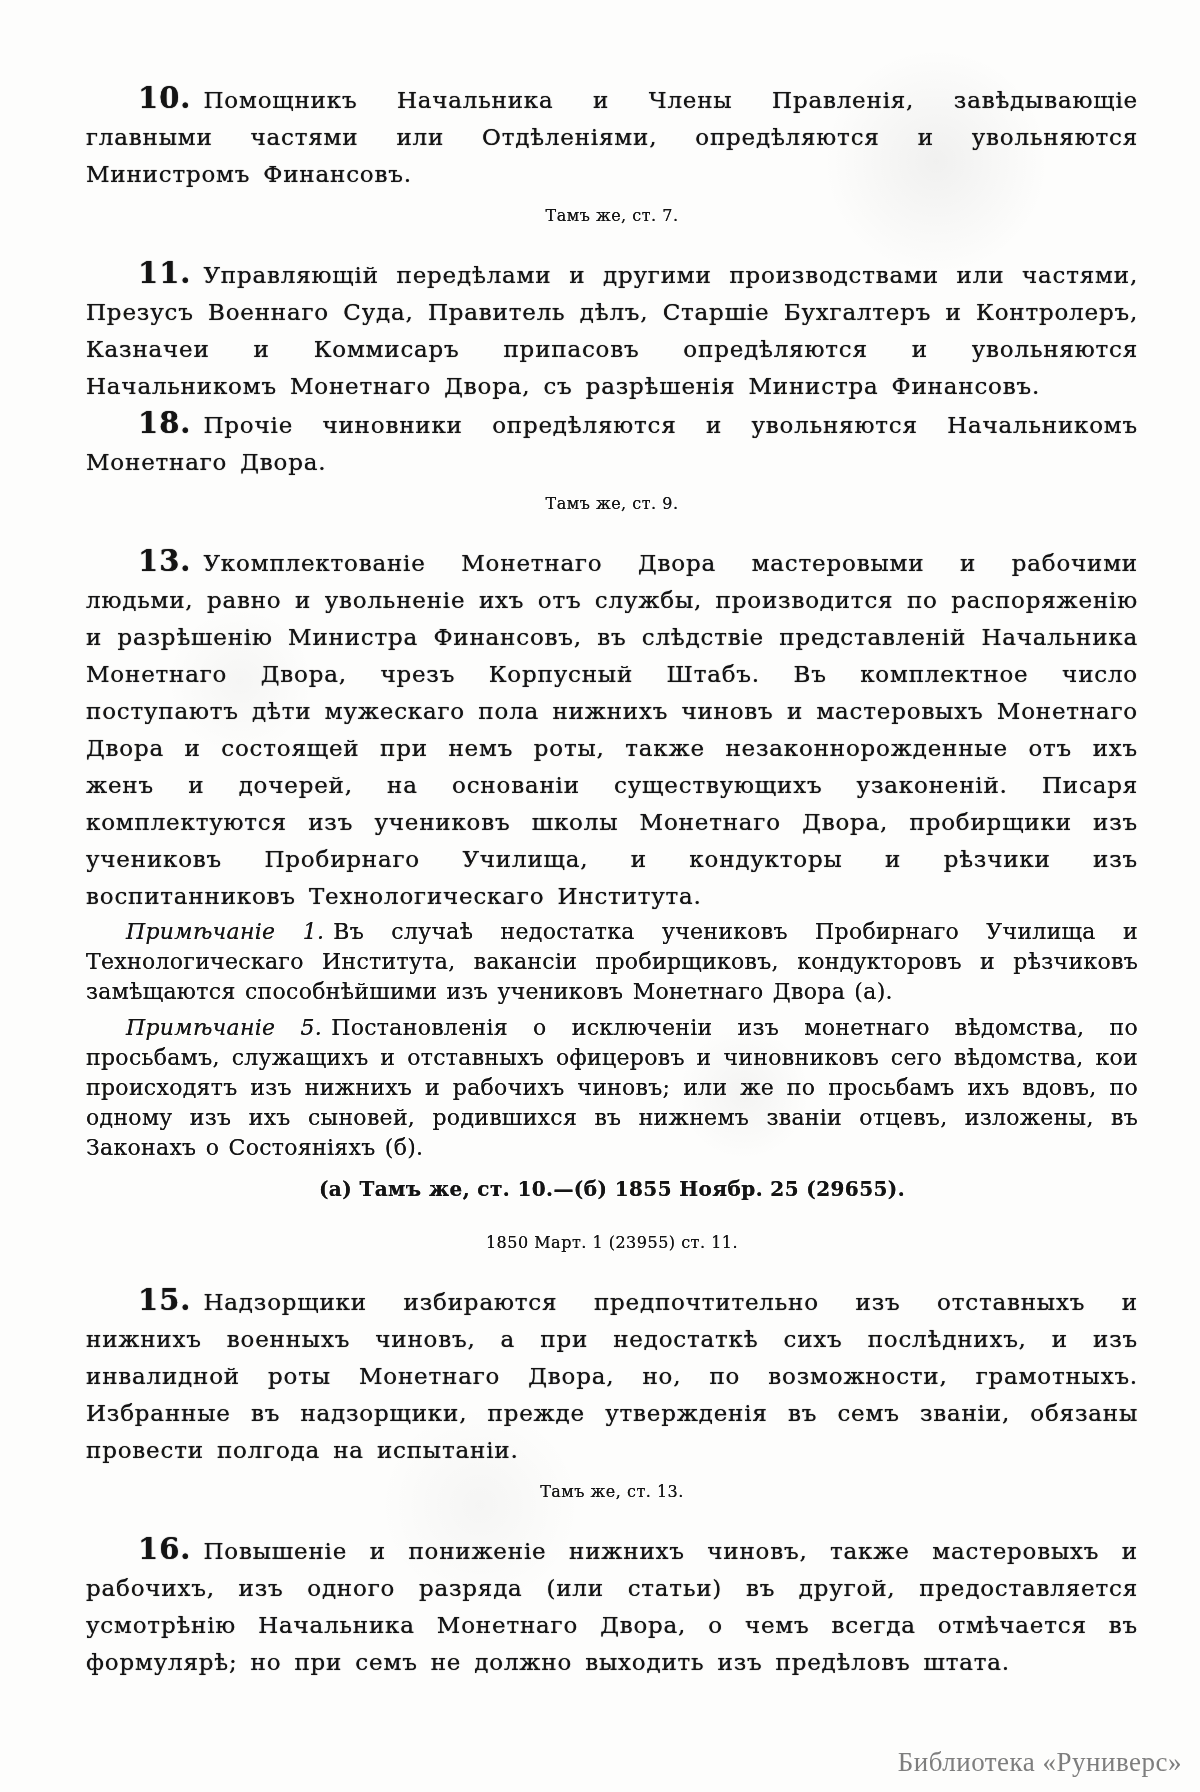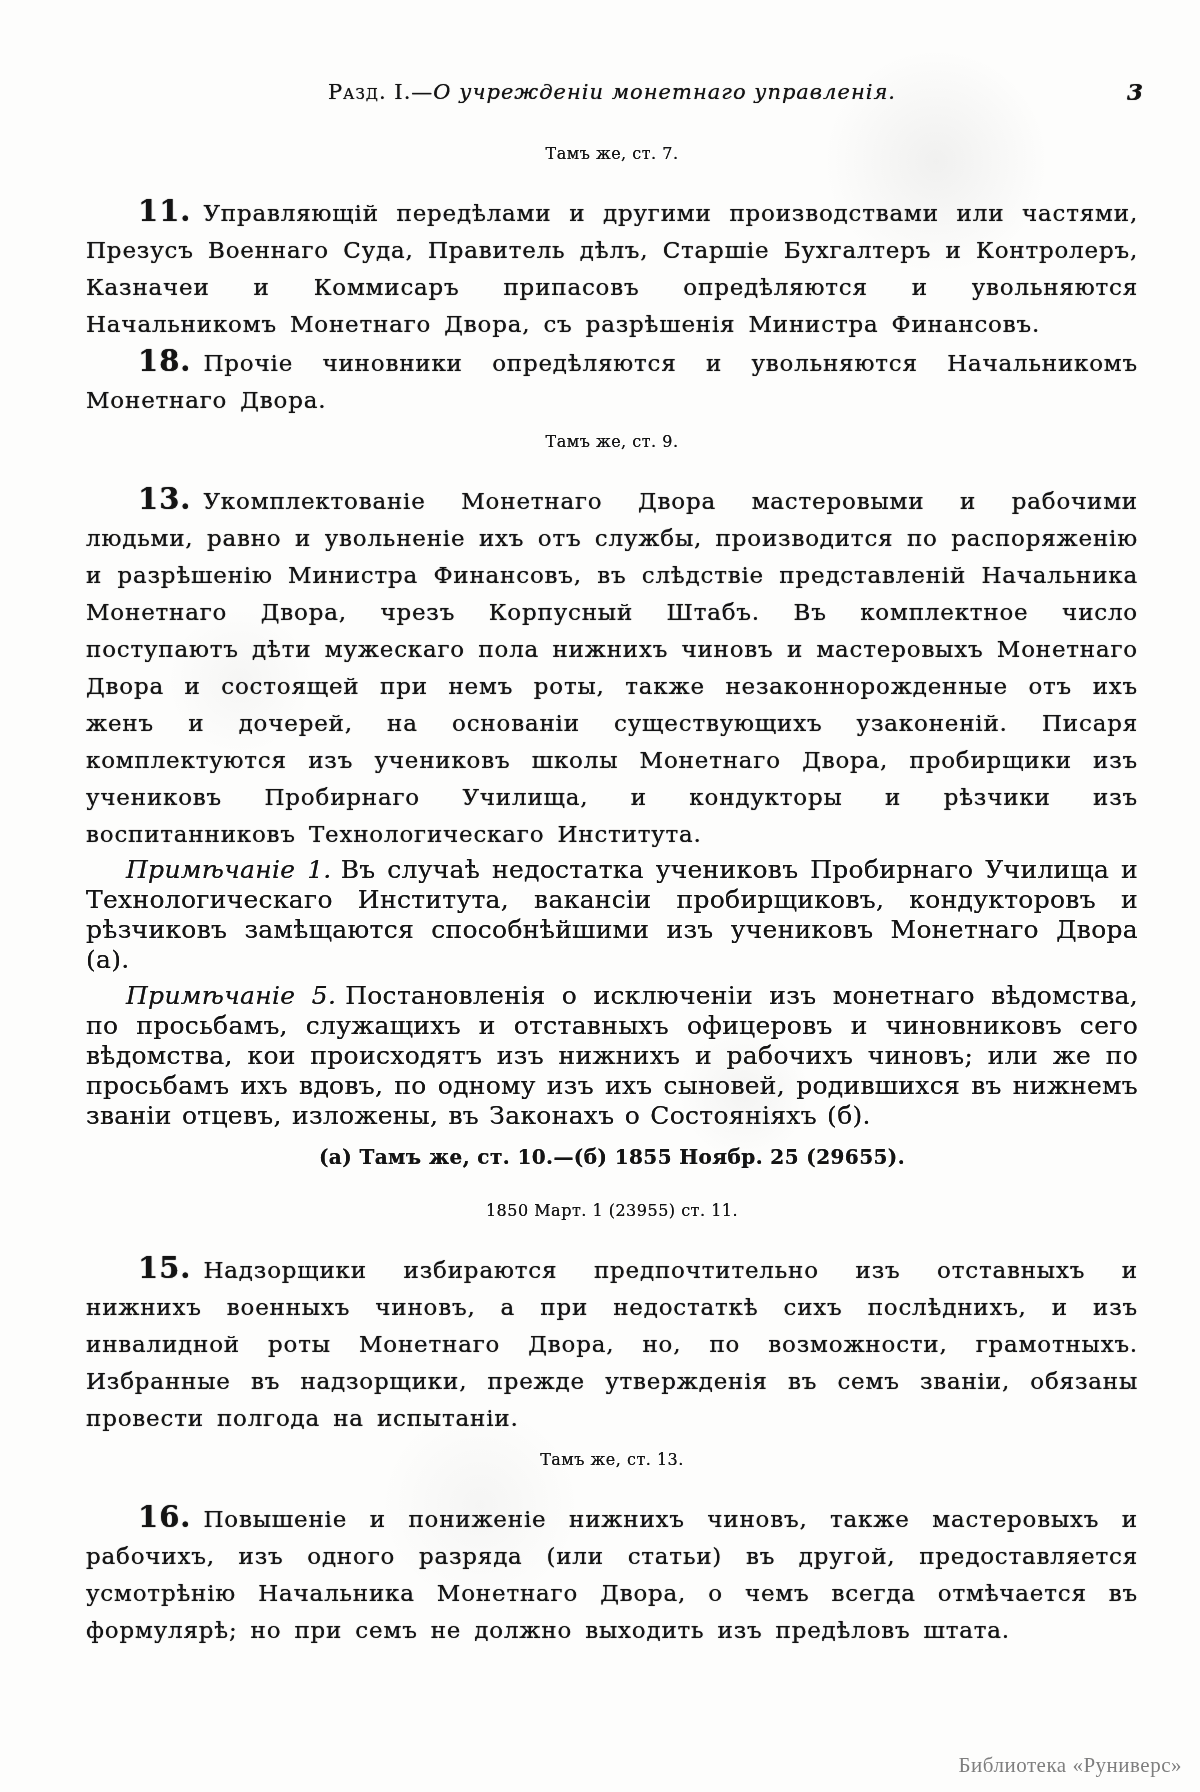--- a/index.html
+++ b/index.html
@@ -59,41 +59,41 @@
   .citation {
     text-align:center;
     font-weight:normal;
     font-size:16px;
     letter-spacing:0.5px;
     margin:13px 0 30px 0;
     text-shadow:0 0 0.5px rgba(0,0,0,0.8);
   }
   .note {
     text-align:justify;
-    font-size:25px;
+    font-size:22px;
     line-height:30px;
     letter-spacing:0.3px;
     word-spacing:2px;
     margin:2px 0 6px 0;
     text-indent:40px;
     text-shadow:0 0 0.6px rgba(0,0,0,0.8);
   }
   .note-lead { font-style:italic; margin-right:9px; }
   .footnote {
     text-align:center;
     font-weight:bold;
     font-size:20px;
     letter-spacing:0.4px;
     margin:14px 0 32px 0;
     text-shadow:0 0 0.5px rgba(0,0,0,0.8);
   }
   .watermark {
     position:absolute;
     right:18px; bottom:14px;
-    font-size:21px;
+    font-size:27px;
     color:#7e7e7e;
     letter-spacing:0.5px;
     font-family:"Liberation Serif","DejaVu Serif",serif;
   }
   
   .page::before {
     content:"";
     position:absolute; inset:0;
     pointer-events:none;
     background-image:
@@ -102,25 +102,24 @@
       radial-gradient(circle at 62% 61%, rgba(0,0,0,0.04), transparent 5%),
       radial-gradient(circle at 40% 84%, rgba(0,0,0,0.03), transparent 6%);
   }
 </style>
 </head>
 <body>
 
 <div class="page">
   <div class="content">
 
-    <div class="header">
-      <span class="prefix">Разд. I.—</span><span class="it">О учрежденіи монетнаго управленія.</span>
-      <span class="pagenum">3</span>
-    </div>
 
+    <p class="article">
+      <span class="artnum">10.</span><span>Помощникъ Начальника и Члены Правленія, завѣдывающіе главными частями или Отдѣленіями, опредѣляются и увольняются Министромъ Финансовъ.</span>
+    </p>
     <p class="citation">Тамъ же, ст. 7.</p>
 
     <p class="article">
       <span class="artnum">11.</span><span>Управляющій передѣлами и другими производствами или частями, Презусъ Военнаго Суда, Правитель дѣлъ, Старшіе Бухгалтеръ и Контролеръ, Казначеи и Коммисаръ припасовъ опредѣляются и увольняются Начальникомъ Монетнаго Двора, съ разрѣшенія Министра Финансовъ.</span>
     </p>
 
     <p class="article">
       <span class="artnum">18.</span><span>Прочіе чиновники опредѣляются и увольняются Начальникомъ Монетнаго Двора.</span>
     </p>
     <p class="citation">Тамъ же, ст. 9.</p>

